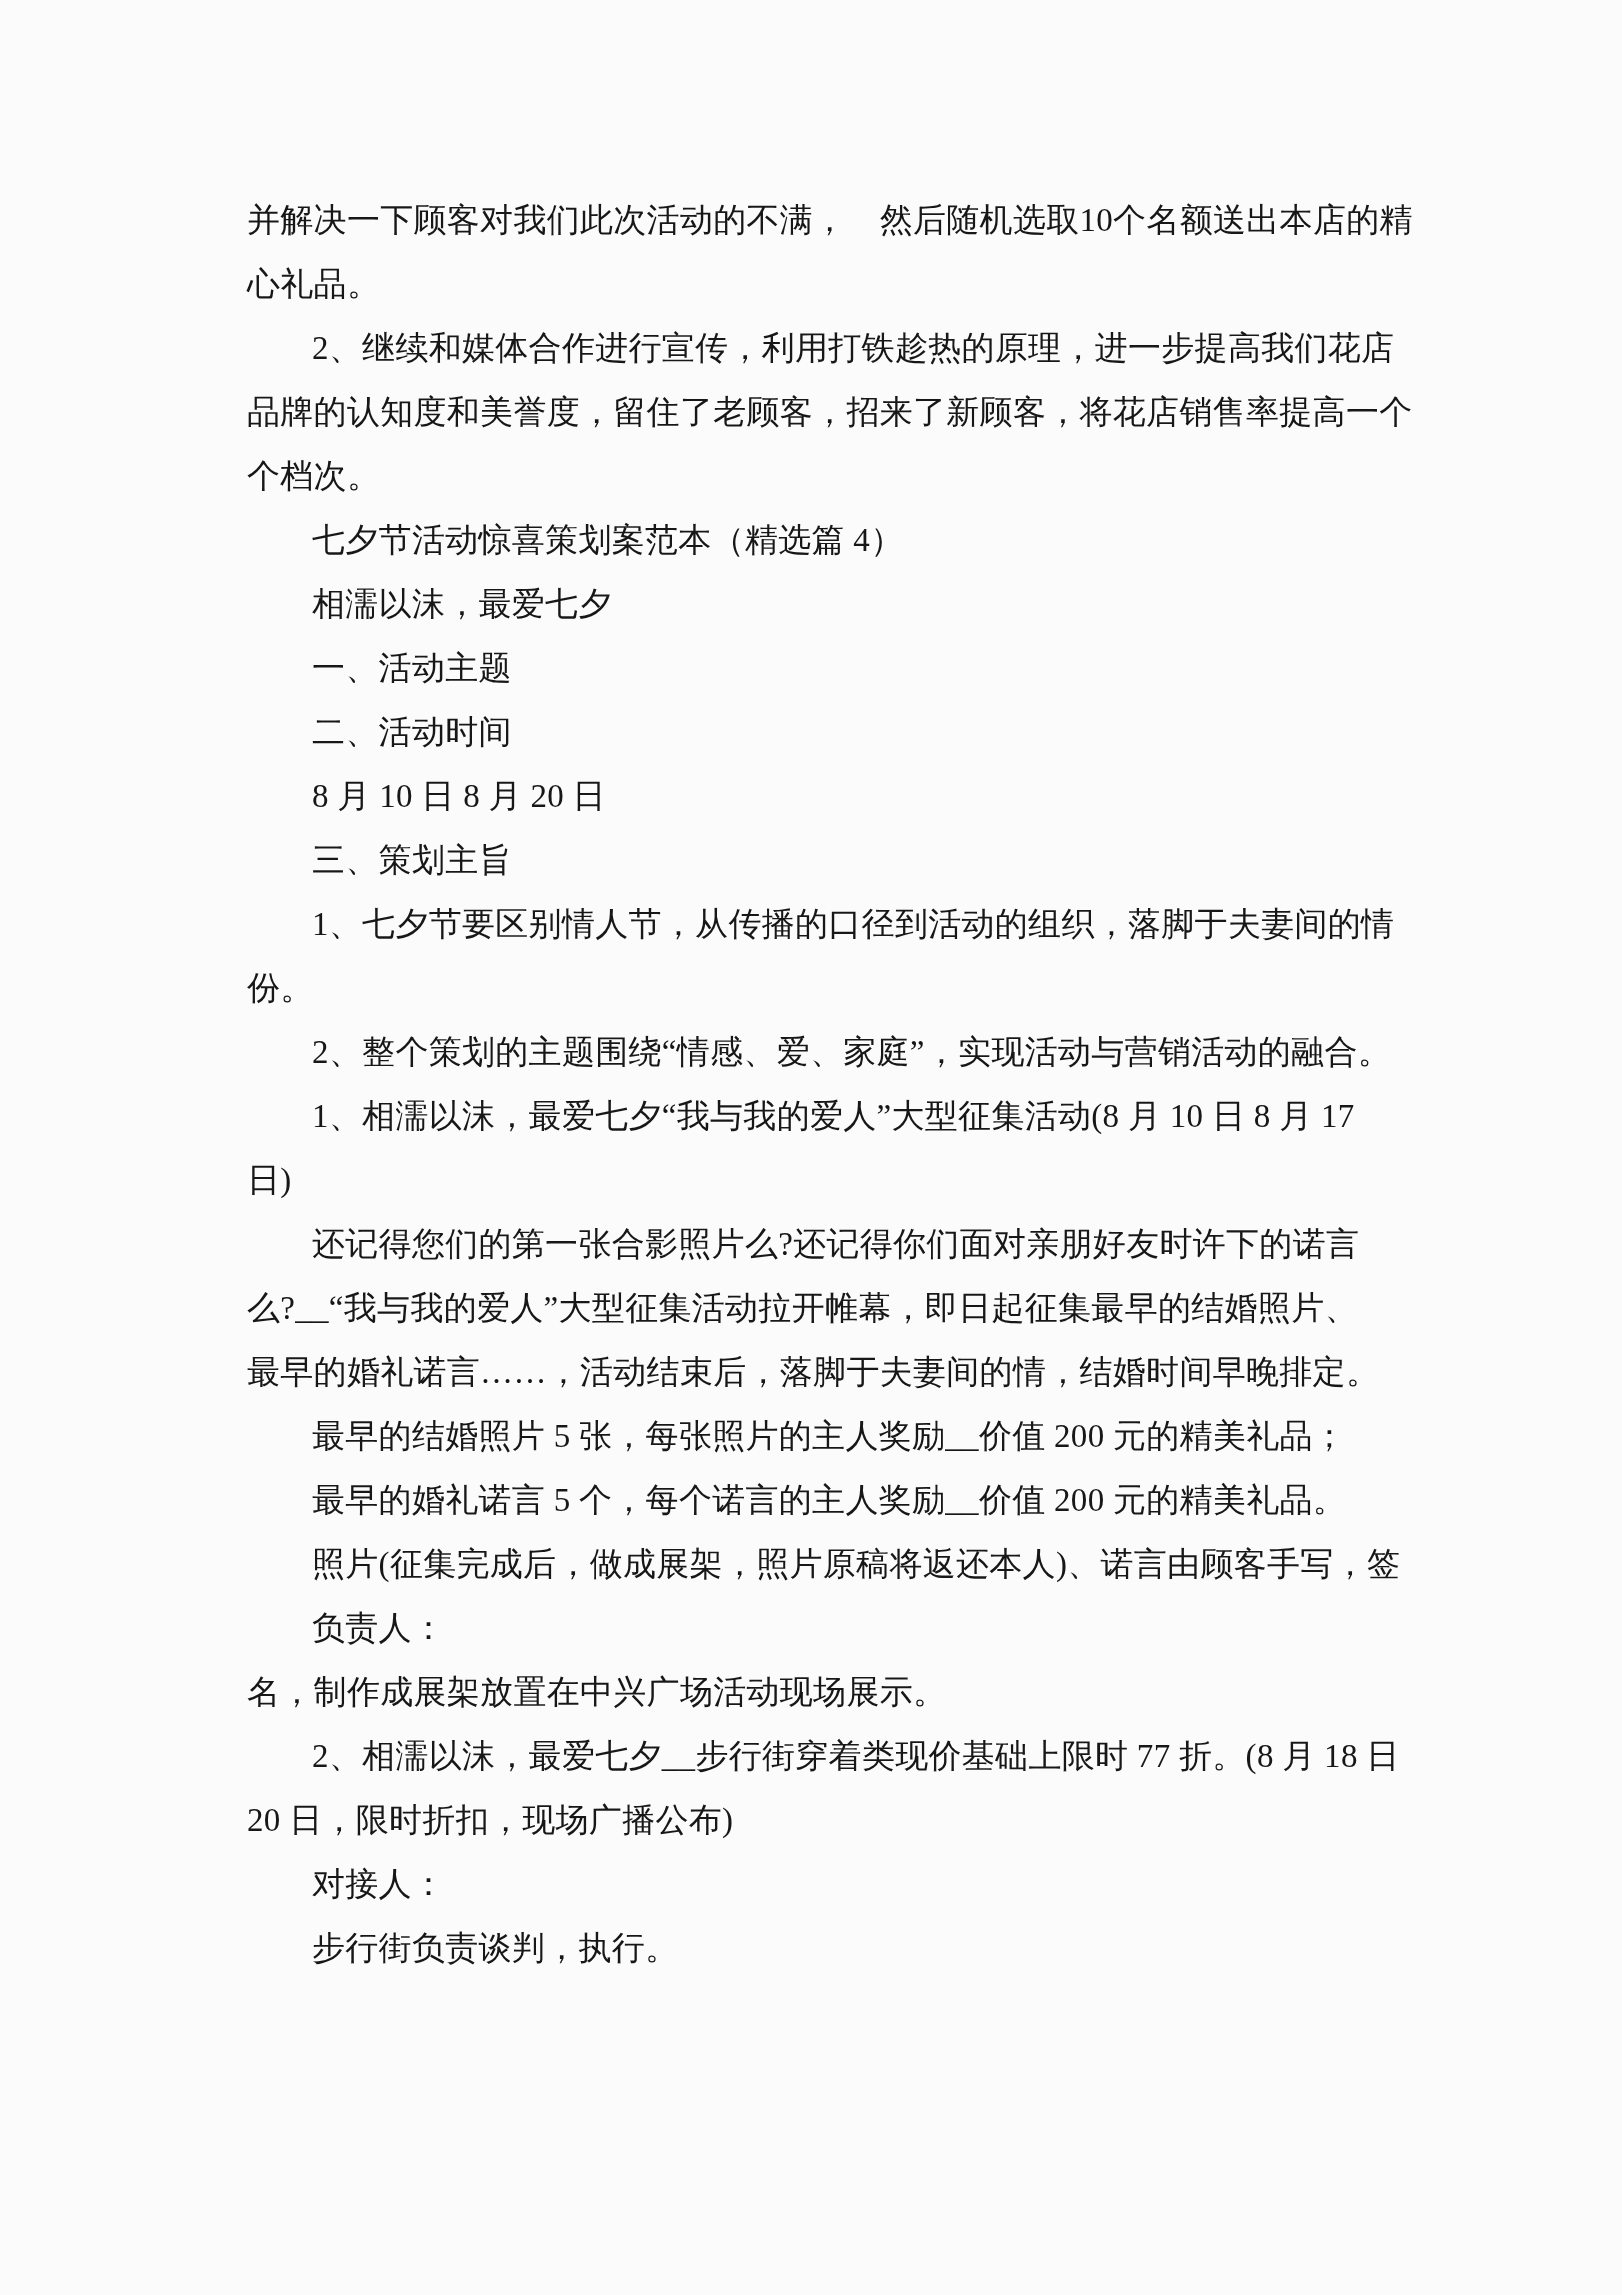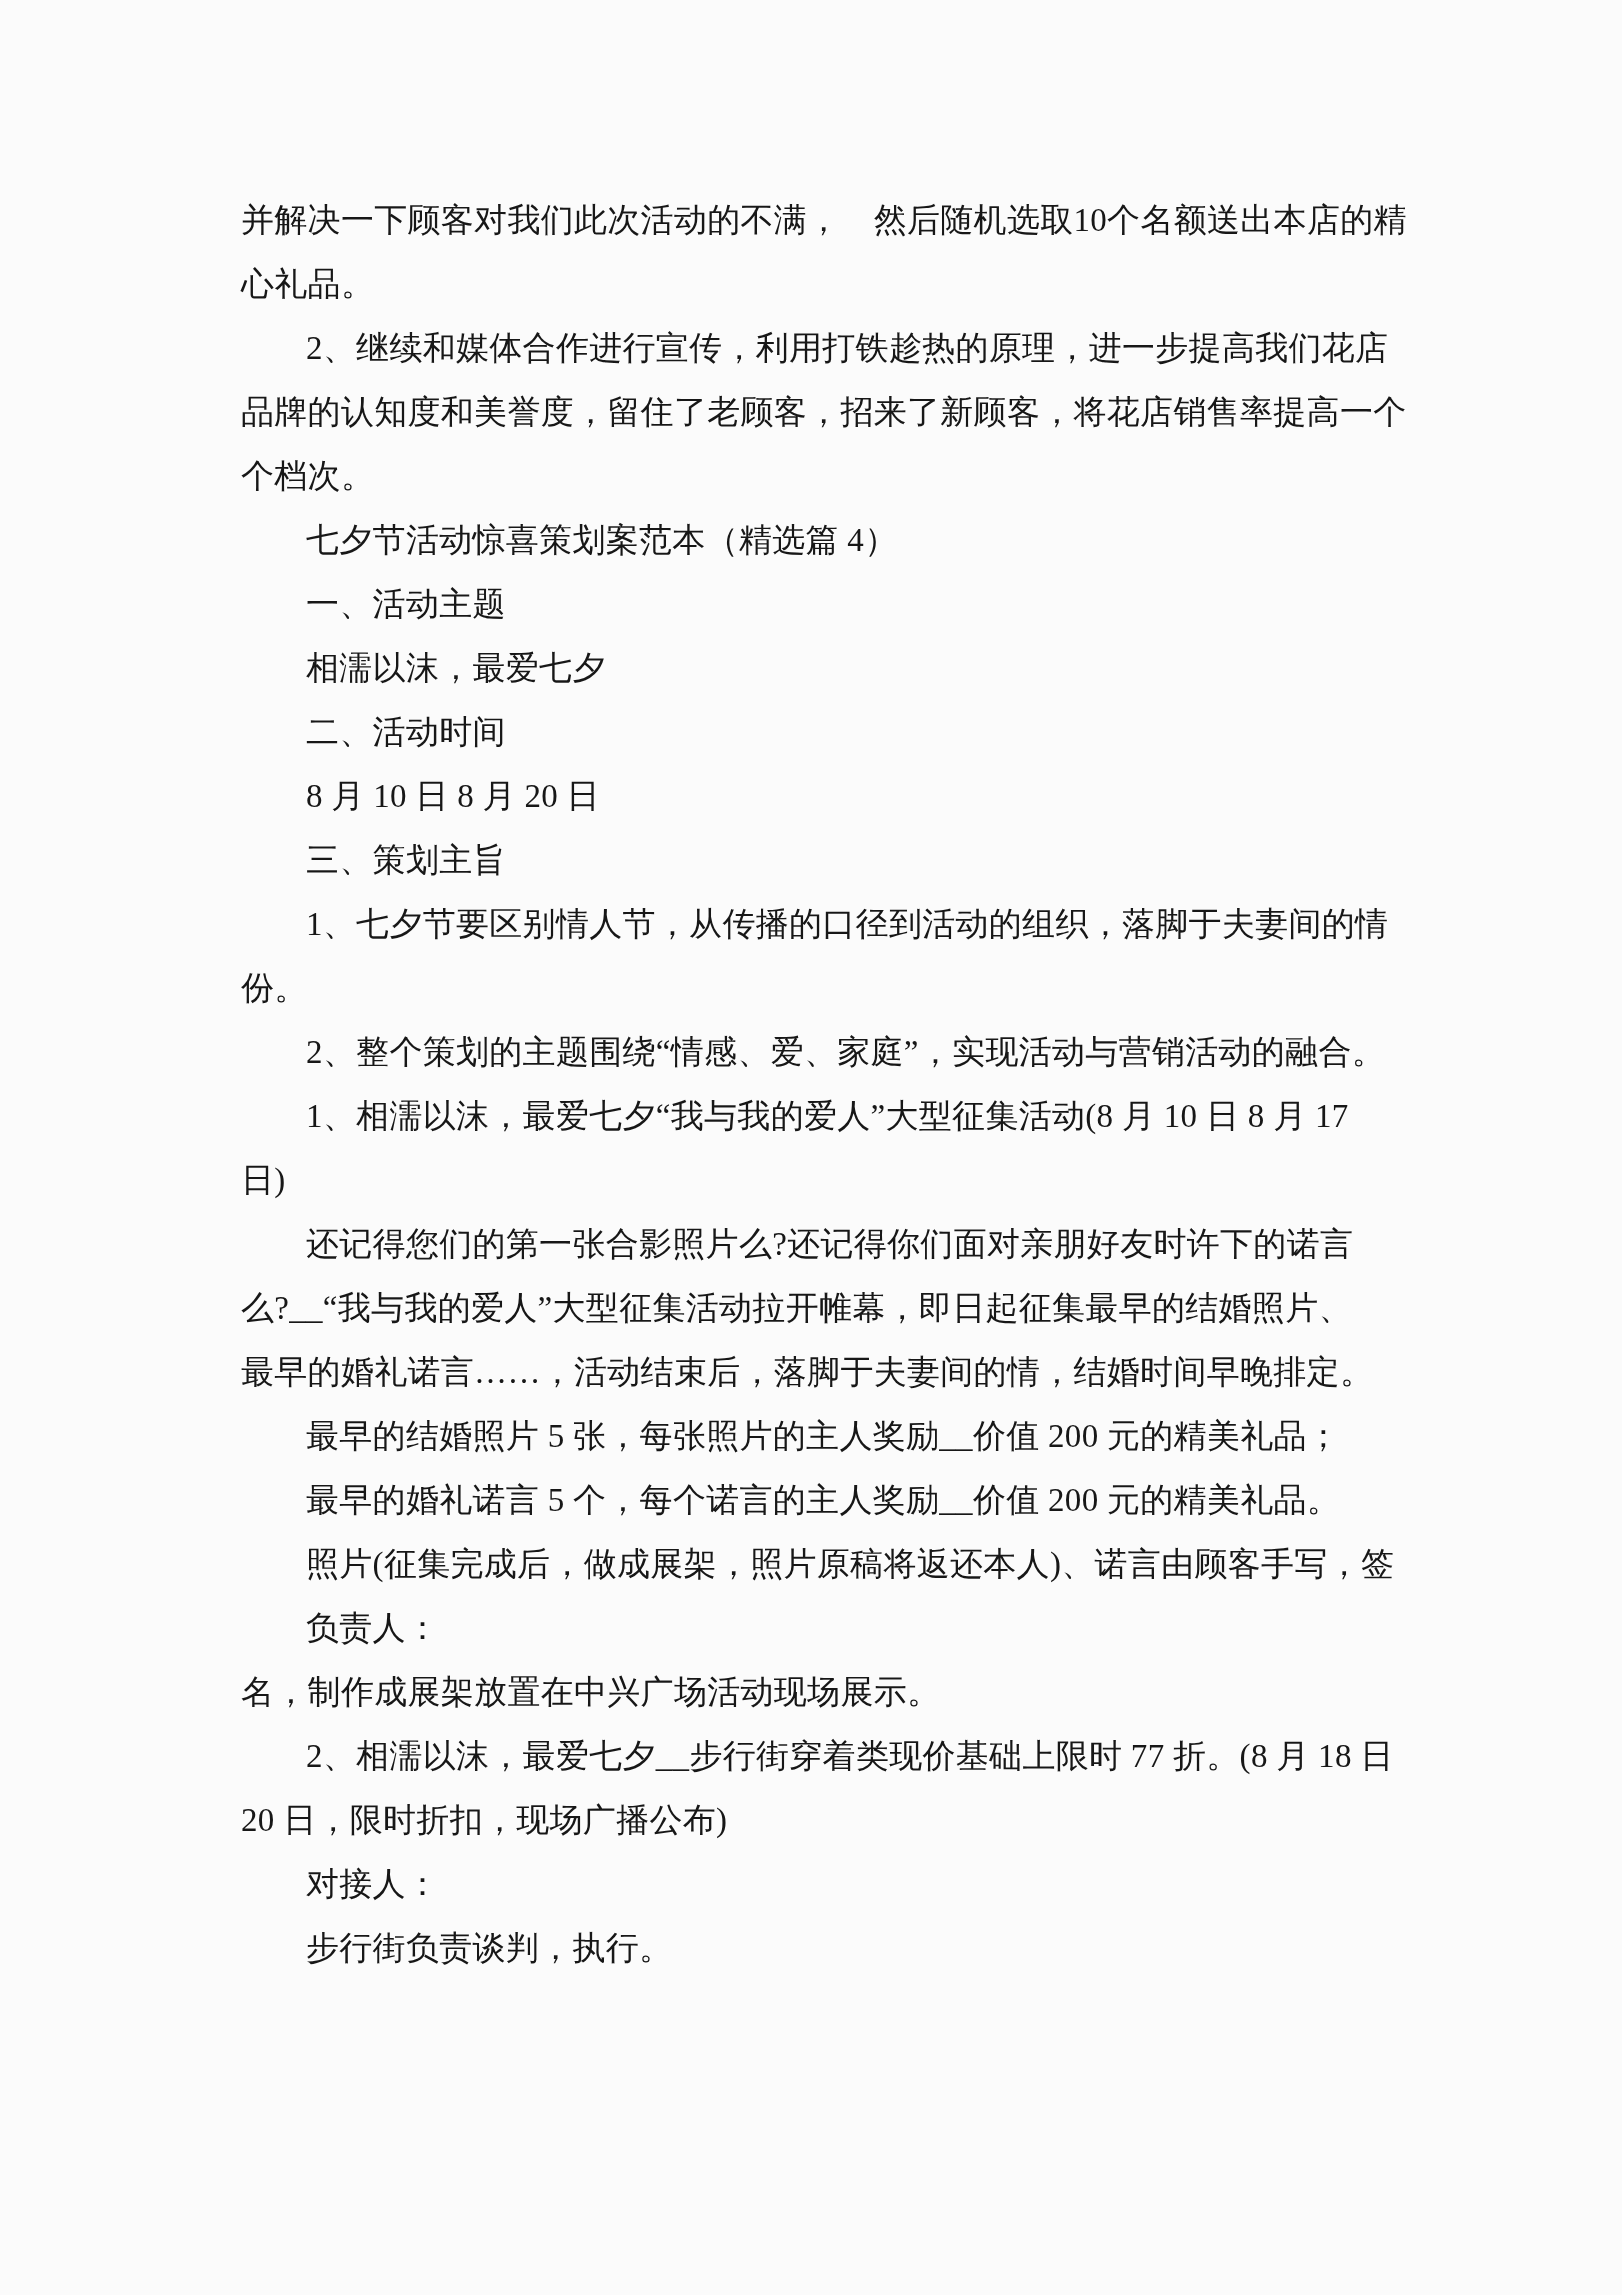--- a/index.html
+++ b/index.html
@@ -16,21 +16,21 @@
   .page {
     position: relative;
     width: 1623px;
     height: 2295px;
     background: #fbfbfb;
     overflow: hidden;
   }
   
   .text-block {
     position: absolute;
-    left: 241px;
+    left: 247px;
     top: 188px;
     width: 1152px;
   }
   .line {
     font-size: 33px;
     line-height: 64px;
     color: #171717;
     white-space: nowrap;
     letter-spacing: 0.3px;
     font-weight: 400;
@@ -44,22 +44,22 @@
 <body>
 
 <div class="page">
   <div class="text-block" id="text-block">
       <div class="line">并解决一下顾客对我们此次活动的不满，　然后随机选取10个名额送出本店的精</div>
       <div class="line">心礼品。</div>
       <div class="line indent">2、继续和媒体合作进行宣传，利用打铁趁热的原理，进一步提高我们花店</div>
       <div class="line">品牌的认知度和美誉度，留住了老顾客，招来了新顾客，将花店销售率提高一个</div>
       <div class="line">个档次。</div>
       <div class="line indent">七夕节活动惊喜策划案范本（精选篇 4）</div>
+      <div class="line indent">相濡以沫，最爱七夕</div>
       <div class="line indent">一、活动主题</div>
-      <div class="line indent">相濡以沫，最爱七夕</div>
       <div class="line indent">二、活动时间</div>
       <div class="line indent">8 月 10 日 8 月 20 日</div>
       <div class="line indent">三、策划主旨</div>
       <div class="line indent">1、七夕节要区别情人节，从传播的口径到活动的组织，落脚于夫妻间的情</div>
       <div class="line">份。</div>
       <div class="line indent">2、整个策划的主题围绕“情感、爱、家庭”，实现活动与营销活动的融合。</div>
       <div class="line indent">1、相濡以沫，最爱七夕“我与我的爱人”大型征集活动(8 月 10 日 8 月 17</div>
       <div class="line">日)</div>
       <div class="line indent">还记得您们的第一张合影照片么?还记得你们面对亲朋好友时许下的诺言</div>
       <div class="line">么?__“我与我的爱人”大型征集活动拉开帷幕，即日起征集最早的结婚照片、</div>

